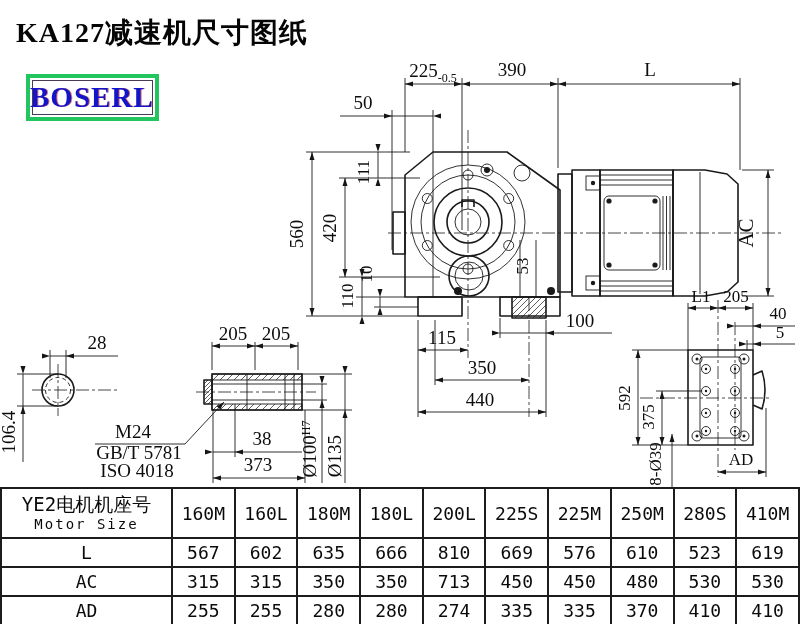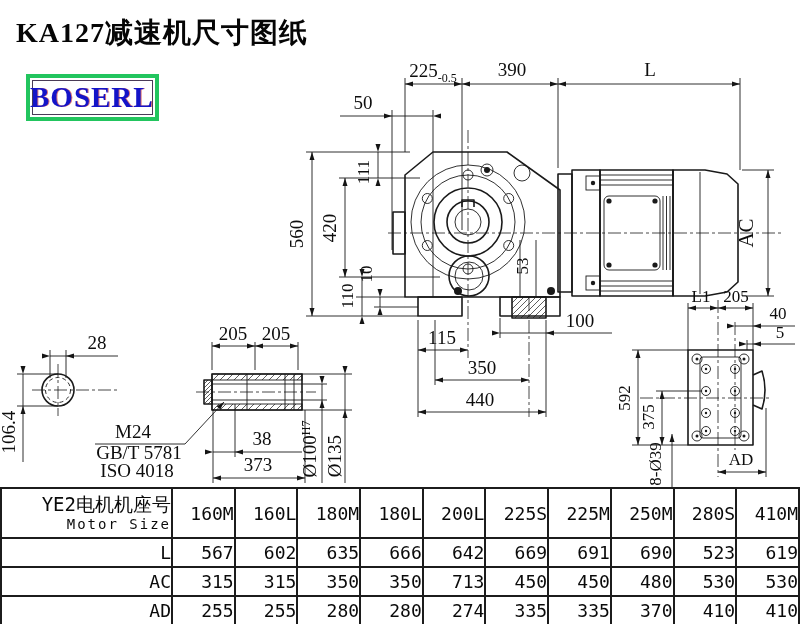--- a/index.html
+++ b/index.html
@@ -19,21 +19,21 @@
   .dl{stroke:#1a1a1a;stroke-width:0.9;fill:none;}
   .cl{stroke:#1a1a1a;stroke-width:0.8;fill:none;stroke-dasharray:13 3 3 3;}
   .hl{stroke:#1a1a1a;stroke-width:0.7;}
   .dt{font-family:"Liberation Serif",serif;font-size:17px;fill:#0d0d0d;text-anchor:middle;}
   .dtl{font-size:19px;}
   .dts{font-size:12px;}
   .fill{fill:#1a1a1a;}
   .sizetable{position:absolute;left:0;top:487px;width:800px;height:137px;
         border-collapse:collapse;table-layout:fixed;
         font-family:"DejaVu Sans Mono","Liberation Mono",monospace;}
-  .sizetable th,.sizetable td{border:2px solid #1c1c1c;text-align:right;vertical-align:middle;
+  .sizetable th,.sizetable td{border:2px solid #1c1c1c;text-align:center;vertical-align:middle;
         font-size:18px;font-weight:normal;color:#0a0a0a;padding:0;}
   .sizetable thead th{height:48px;}
   .sizetable tbody th,.sizetable tbody td{height:27px;}
   .mh1{font-size:19px;line-height:1.2;}
   .mh2{font-size:14px;letter-spacing:2px;line-height:1.2;}
 </style>
 </head>
 <body>
 
 <div class="stage">
@@ -425,24 +425,24 @@
         <th>410M</th>
       </tr>
     </thead>
     <tbody>
       <tr>
         <th>L</th>
         <td>567</td>
         <td>602</td>
         <td>635</td>
         <td>666</td>
-        <td>642</td>
+        <td>810</td>
         <td>669</td>
-        <td>691</td>
-        <td>690</td>
+        <td>576</td>
+        <td>610</td>
         <td>523</td>
         <td>619</td>
       </tr>
       <tr>
         <th>AC</th>
         <td>315</td>
         <td>315</td>
         <td>350</td>
         <td>350</td>
         <td>713</td>

